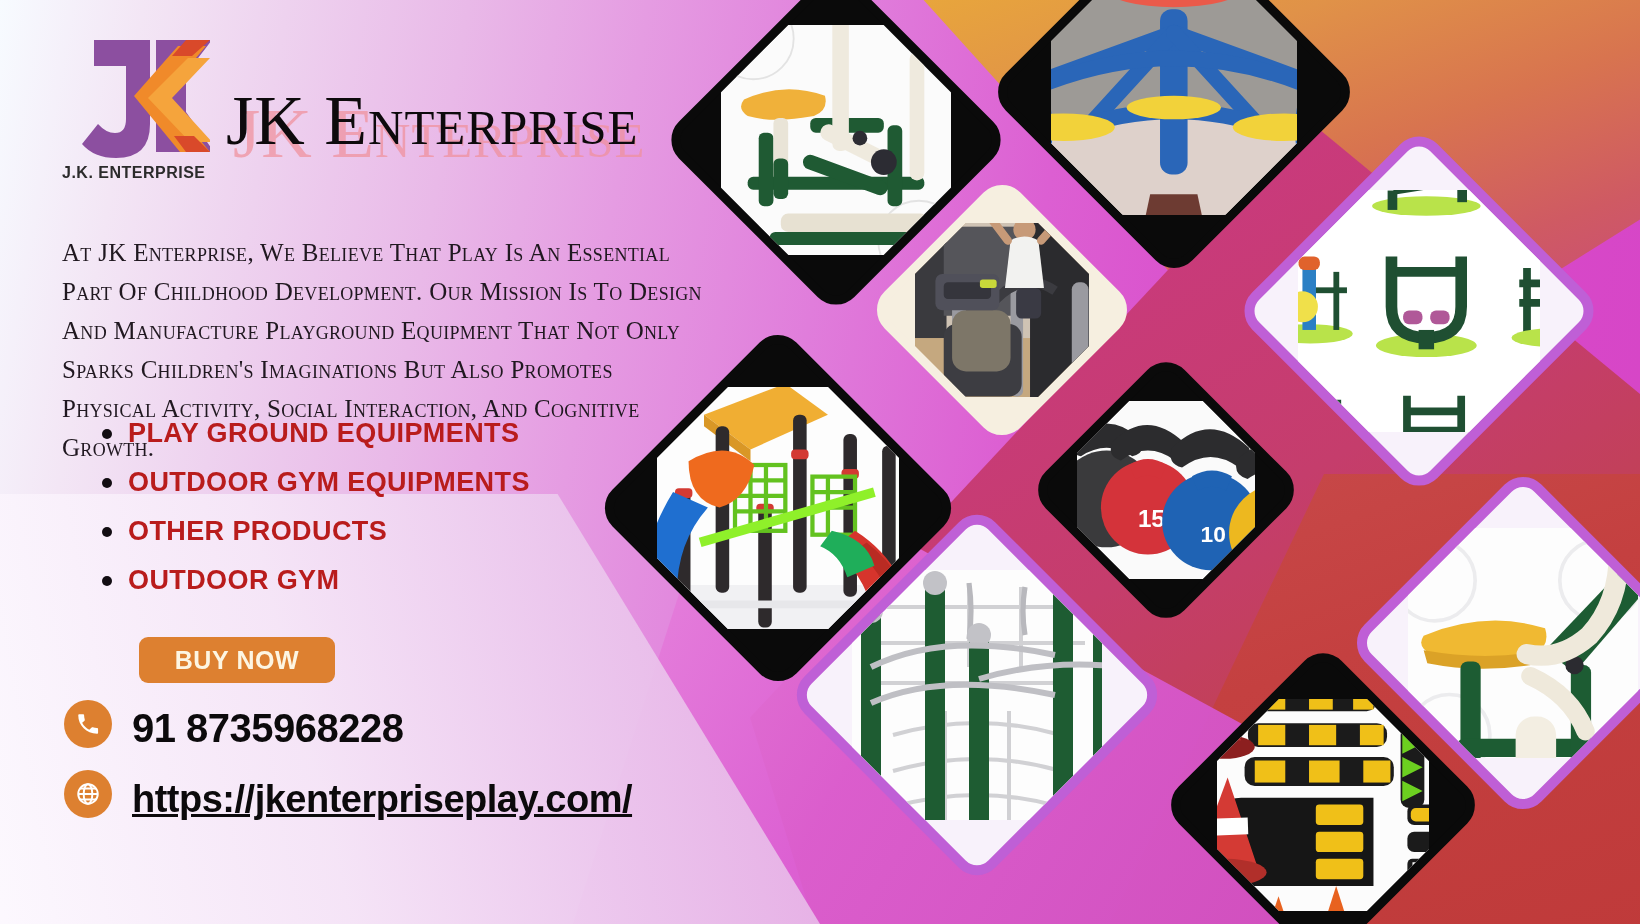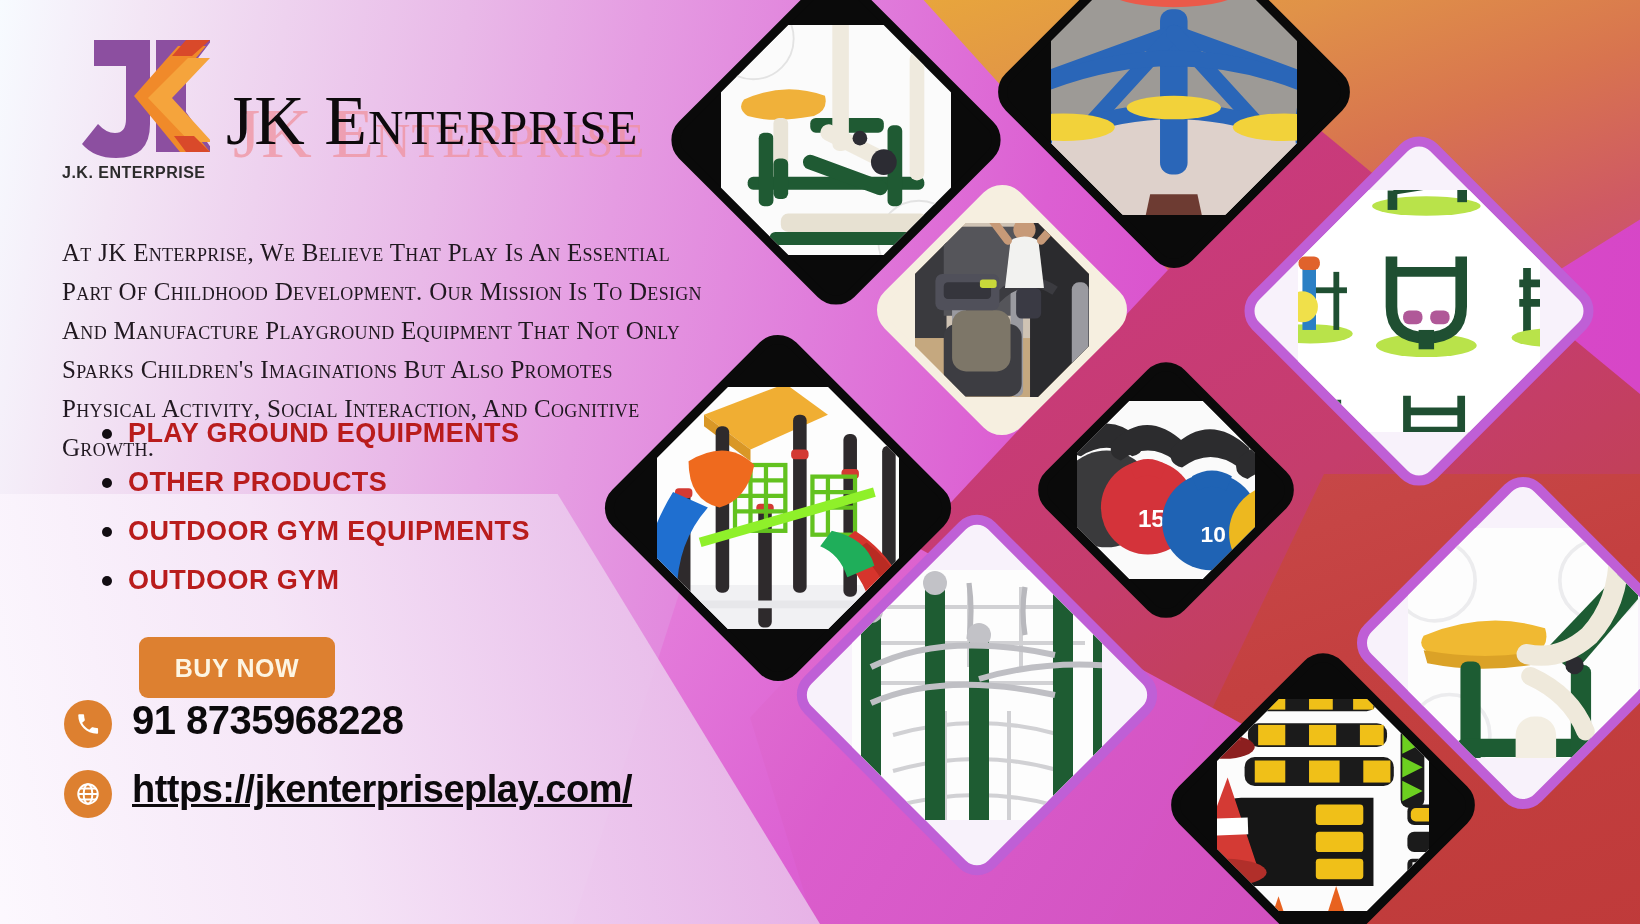--- a/index.html
+++ b/index.html
@@ -92,29 +92,29 @@
     font:700 27px/1 "Liberation Sans",sans-serif;
     color:#b91c1c;letter-spacing:.4px;margin-bottom:22px;margin-left:16px;
   }
   .bullets li:before{
     content:"";position:absolute;left:-26px;top:9px;
     width:10px;height:10px;border-radius:50%;background:#120d12;
   }
 
   .buybtn{
     position:absolute;left:139px;top:637px;
-    width:196px;height:61px;border:none;border-radius:9px;
+    width:196px;height:46px;border:none;border-radius:9px;
     background:#dd8030;
     color:#fdf5e2;
     font:700 25px/46px "Liberation Sans",sans-serif;
     letter-spacing:.6px;text-align:center;cursor:pointer;padding:0;
   }
 
   .contact{position:absolute;left:64px;top:700px;}
-  .crow{display:flex;align-items:flex-start;gap:20px;margin-bottom:22px;}
+  .crow{display:flex;align-items:flex-end;gap:20px;margin-bottom:22px;}
   .cicon{
     width:48px;height:48px;border-radius:50%;background:#dd8030;
     display:flex;align-items:center;justify-content:center;flex:0 0 auto;
   }
   .ctext{
     font:700 40px/1 "Liberation Sans",sans-serif;color:#0c0a0c;letter-spacing:-.5px;
   }
   .ctext.url{font-size:38px;text-decoration:underline;}
 
   
@@ -580,22 +580,22 @@
       <div class="title-wrap">
         <div class="title-shadow">JK Enterprise</div>
         <div class="title">JK Enterprise</div>
       </div>
     </div>
 
     <p class="para">At JK Enterprise, We Believe That Play Is An Essential Part Of Childhood Development. Our Mission Is To Design And Manufacture Playground Equipment That Not Only Sparks Children's Imaginations But Also Promotes Physical Activity, Social Interaction, And Cognitive Growth.</p>
 
     <ul class="bullets">
       <li>PLAY GROUND EQUIPMENTS</li>
+      <li>OUTDOOR GYM EQUIPMENTS</li>
       <li>OTHER PRODUCTS</li>
-      <li>OUTDOOR GYM EQUIPMENTS</li>
       <li>OUTDOOR GYM</li>
     </ul>
 
     <button class="buybtn">BUY NOW</button>
 
     <div class="contact">
       <div class="crow">
         <span class="cicon">
           <svg width="26" height="26" viewBox="0 0 24 24" fill="#ffffff" aria-hidden="true">
             <path d="M6.6 10.8c1.4 2.8 3.8 5.1 6.6 6.6l2.2-2.2c.3-.3.7-.4 1.1-.2 1.2.4 2.5.6 3.8.6.6 0 1 .4 1 1V20c0 .6-.4 1-1 1C10.6 21 3 13.4 3 4c0-.6.4-1 1-1h3.4c.6 0 1 .4 1 1 0 1.3.2 2.6.6 3.8.1.4 0 .8-.2 1.1l-2.2 1.9z"></path>

